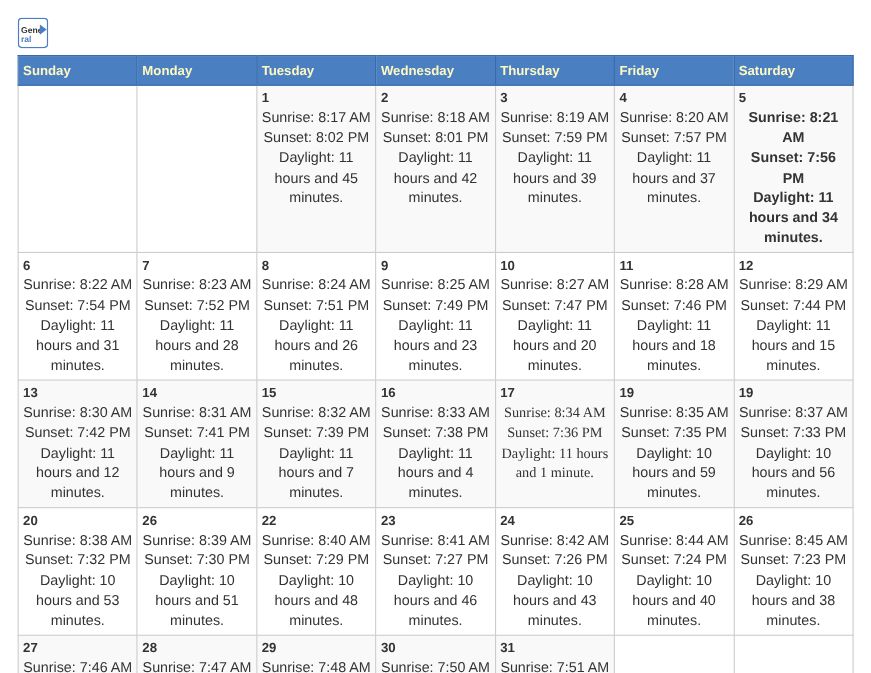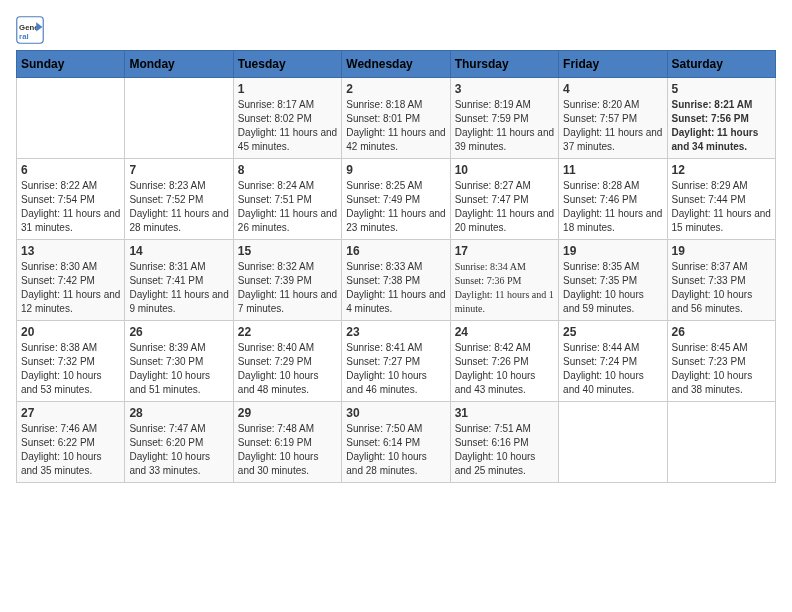--- a/index.html
+++ b/index.html
@@ -38,21 +38,21 @@
       color: #555;
       margin-top: 2px;
     }
     table {
       width: 100%;
       border-collapse: collapse;
       font-size: 11px;
     }
     thead tr th {
       background-color: #4a7fc1;
-      color: #000000;
+      color: #fef9c3;
       padding: 6px 4px;
       text-align: left;
       font-size: 12px;
       font-weight: bold;
       border: 1px solid #3a6aaa;
     }
     tbody tr td {
       border: 1px solid #ccc;
       padding: 4px 4px;
       vertical-align: top;
@@ -63,23 +63,24 @@
     }
     tbody tr:nth-child(odd) td {
       background: #f9f9f9;
     }
     .day-number {
       font-weight: bold;
       font-size: 12px;
       margin-bottom: 2px;
     }
     .day-info {
-      font-size: 10px;
+      font-size: 13px;
       color: #333;
       line-height: 1.4;
+      text-align: center;
     }
     td.empty {
       background: #fff !important;
     }
   </style>
 </head>
 <body>
 
 <div class="header">
   <div class="logo">

